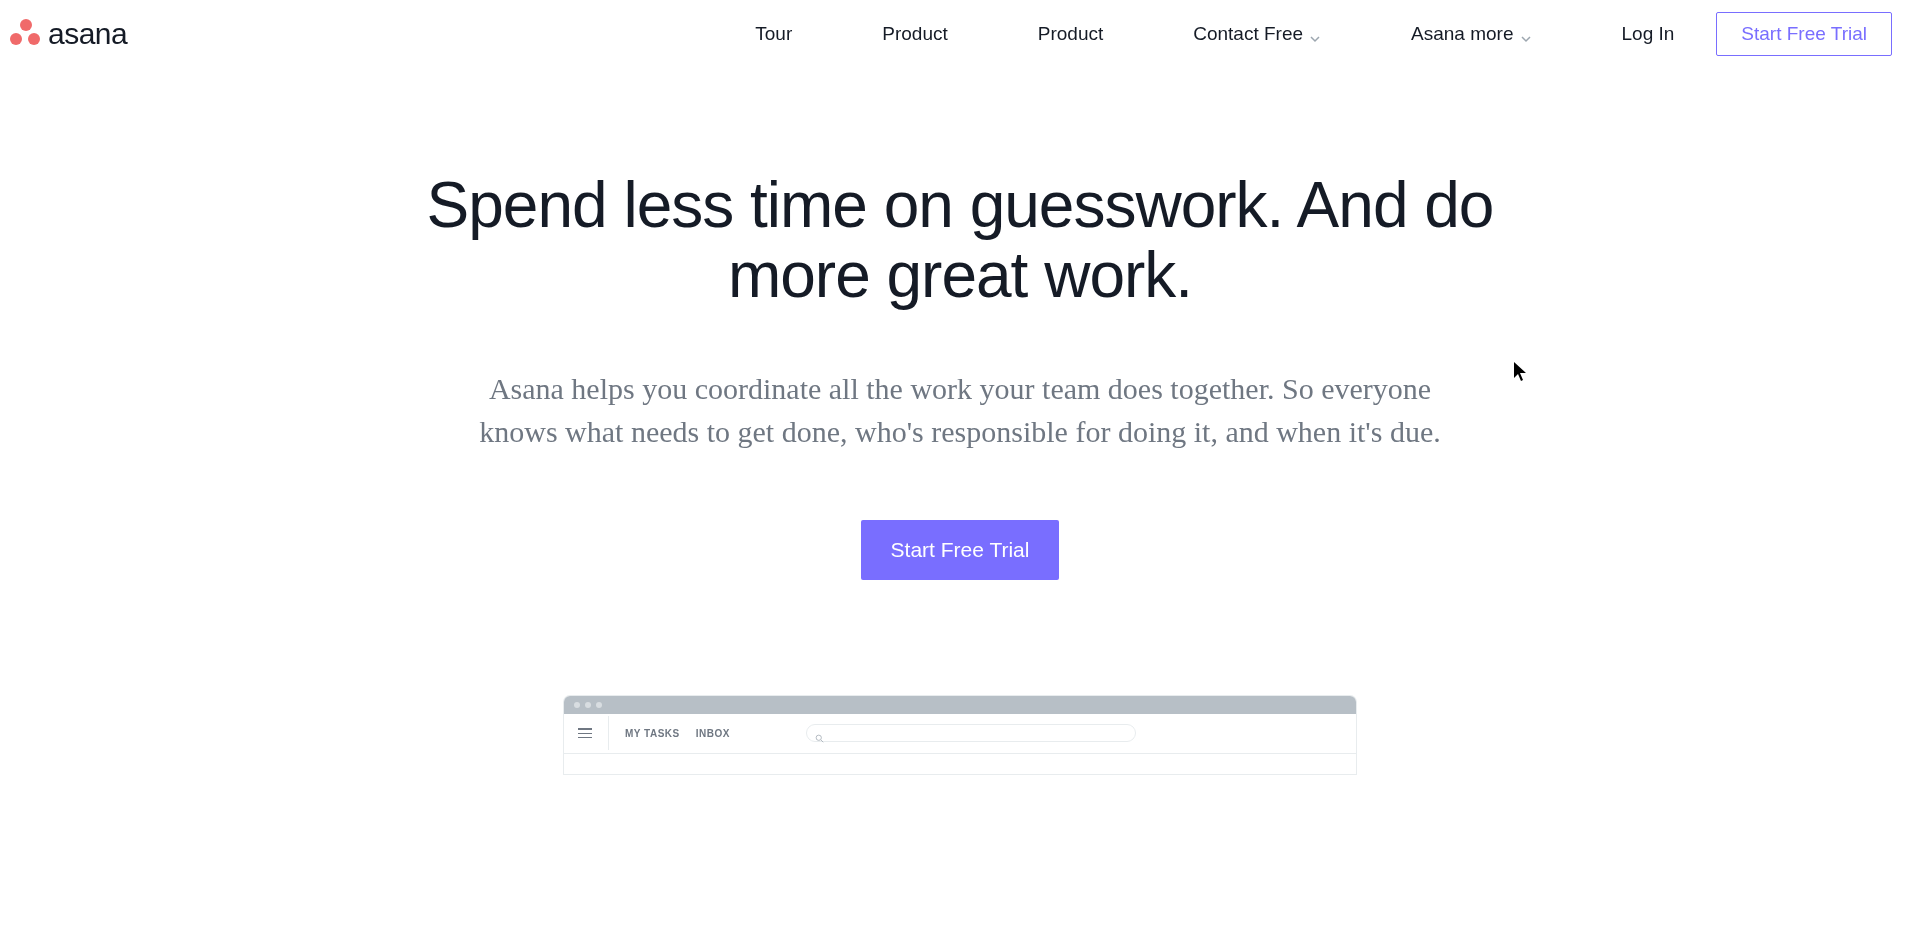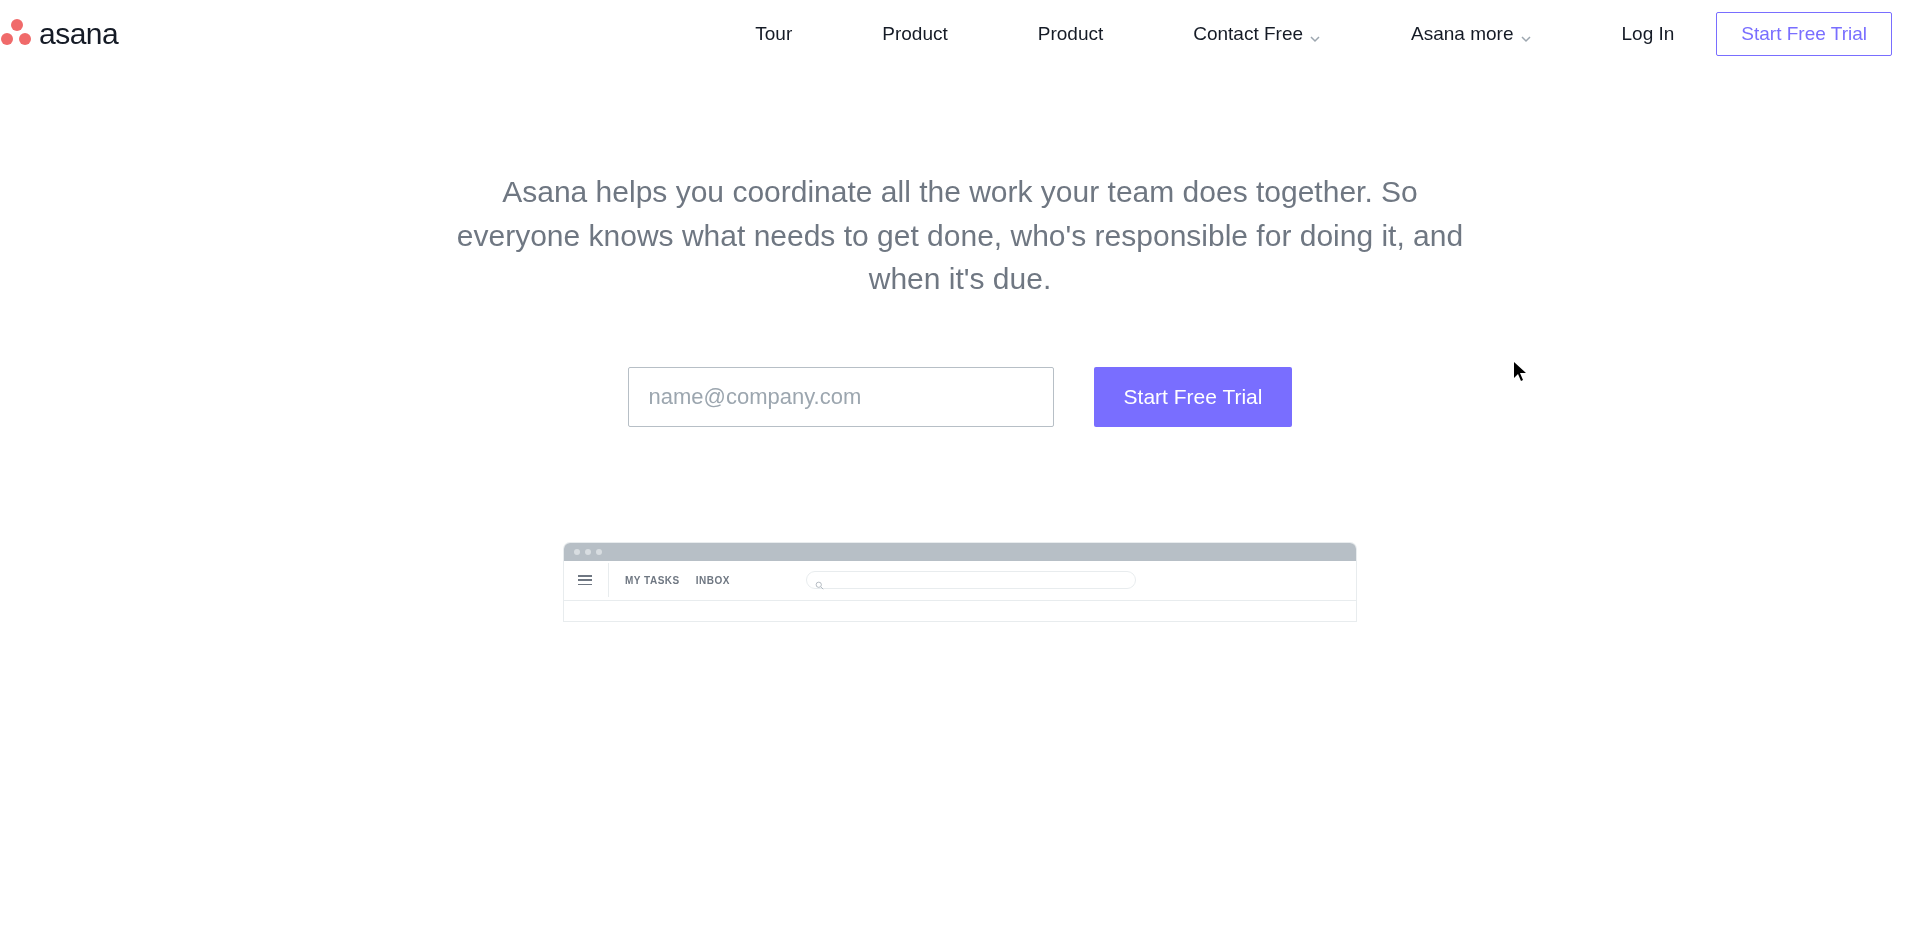--- a/index.html
+++ b/index.html
@@ -12,21 +12,21 @@
       background: #fff;
       color: #151b26;
       width: 1920px;
       height: 930px;
       overflow: hidden;
     }
     .header {
       display: flex;
       align-items: center;
       justify-content: space-between;
-      padding: 12px 28px 12px 1px;
+      padding: 12px 28px 12px 10px;
     }
     .logo {
       display: flex;
       align-items: center;
       gap: 6px;
     }
     .logo-dots {
       position: relative;
       width: 32px;
       height: 30px;
@@ -94,20 +94,21 @@
       margin: 0 auto;
       letter-spacing: -1px;
     }
     .hero-subtitle {
       font-size: 30px;
       font-weight: 400;
       color: #6f7782;
       line-height: 1.45;
       max-width: 1010px;
       margin: 56px auto 0;
+      font-family: Liberation Serif, serif;
     }
     .signup-form {
       display: flex;
       justify-content: center;
       align-items: center;
       gap: 40px;
       margin-top: 66px;
     }
     .email-input {
       width: 426px;
@@ -250,23 +251,23 @@
       </span>
     </div>
     <div class="nav-item">
       <span>Log In</span>
     </div>
     <button class="btn-outline">Start Free Trial</button>
   </nav>
 </header>
 
 <section class="hero">
+  <h1 class="hero-title">Spend less time on guesswork. And do more great work.</h1>
   <p class="hero-subtitle">Asana helps you coordinate all the work your team does together. So everyone knows what needs to get done, who's responsible for doing it, and when it's due.</p>
   <div class="signup-form">
-    <input type="email" class="email-input" placeholder="name@company.com" style="">
     <button class="btn-primary">Start Free Trial</button>
   </div>
 </section>
 
 <div class="app-preview">
   <div class="app-titlebar">
     <div class="titlebar-dot"></div>
     <div class="titlebar-dot"></div>
     <div class="titlebar-dot"></div>
   </div>

